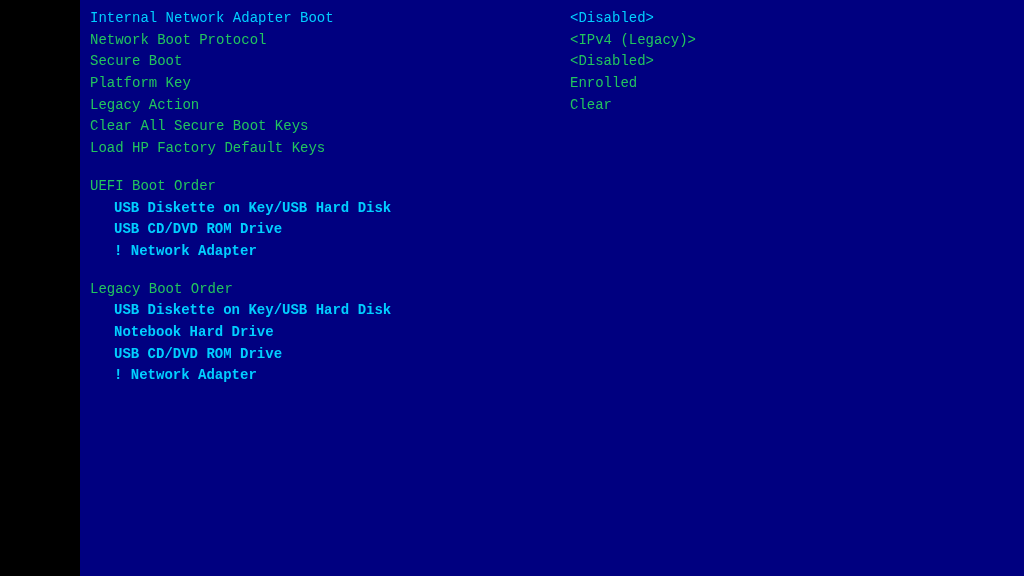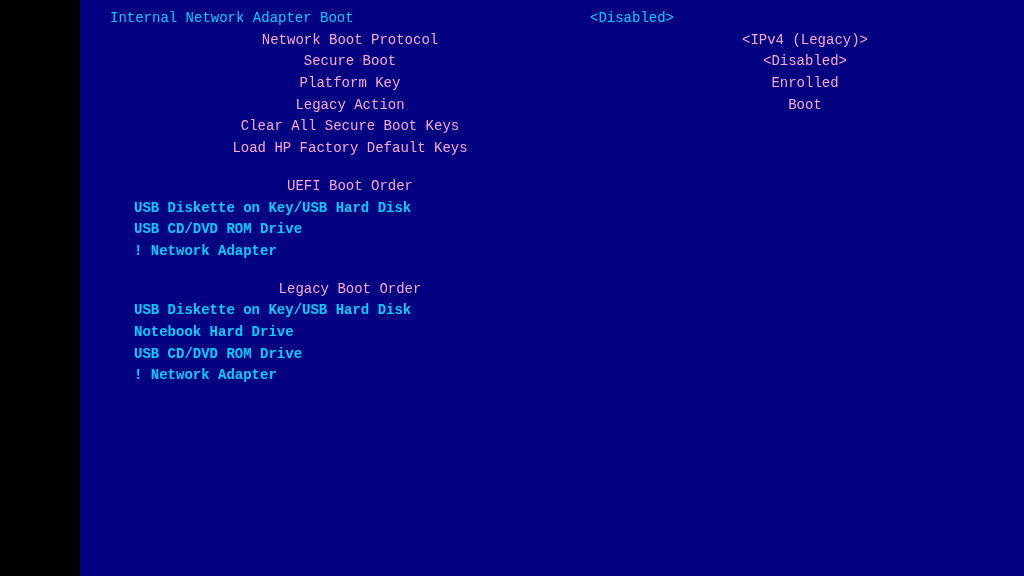--- a/index.html
+++ b/index.html
@@ -31,21 +31,20 @@
       flex-shrink: 0;
     }
 
     .content {
       flex: 1;
       padding: 8px 4px 8px 10px;
       background-color: #000080;
       color: #fff;
       font-size: 14px;
       line-height: 1.55;
-      margin-left: 20px;
     }
 
     .row {
       display: flex;
       width: 100%;
     }
 
     .row .label {
       flex: 0 0 480px;
       white-space: nowrap;
@@ -54,22 +53,21 @@
     .row .value {
       flex: 1;
       white-space: nowrap;
     }
 
     .color-blue {
       color: #00cfff;
     }
 
     .color-white {
-      color: #f9a8d4;
-      text-align: center;
+      color: #22c55e;
     }
 
     .section-header {
       color: #ffffff;
       margin-top: 6px;
       font-family: Liberation Mono, monospace;
     }
 
     .indent {
       padding-left: 24px;
@@ -98,21 +96,21 @@
     <div class="row">
       <div class="label color-white">Secure Boot</div>
       <div class="value color-white">&lt;Disabled&gt;</div>
     </div>
     <div class="row">
       <div class="label color-white">Platform Key</div>
       <div class="value color-white">Enrolled</div>
     </div>
     <div class="row">
       <div class="label color-white">Legacy Action</div>
-      <div class="value color-white">Boot</div>
+      <div class="value color-white">Clear</div>
     </div>
     <div class="row">
       <div class="label color-white">Clear All Secure Boot Keys</div>
       <div class="value color-white"></div>
     </div>
     <div class="row">
       <div class="label color-white">Load HP Factory Default Keys</div>
       <div class="value color-white"></div>
     </div>
 

